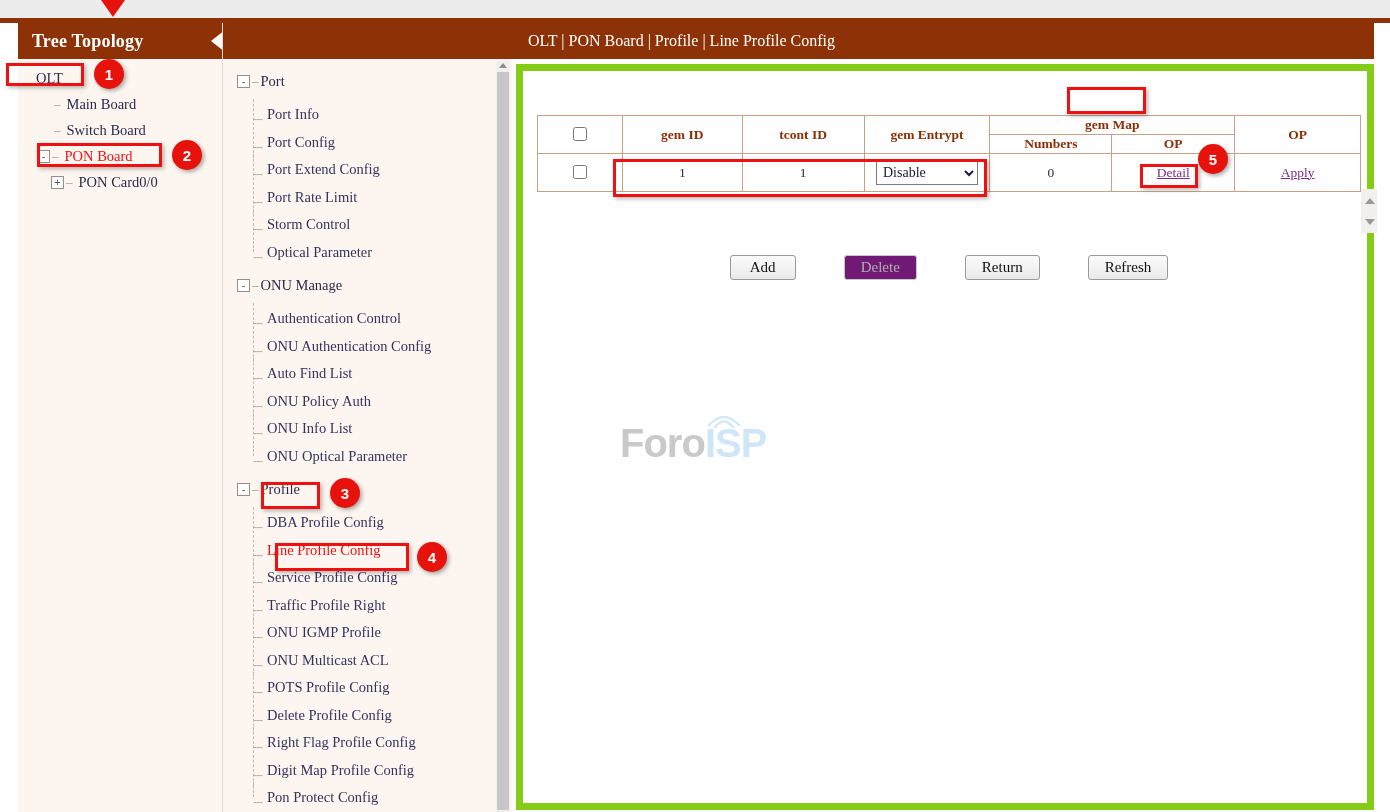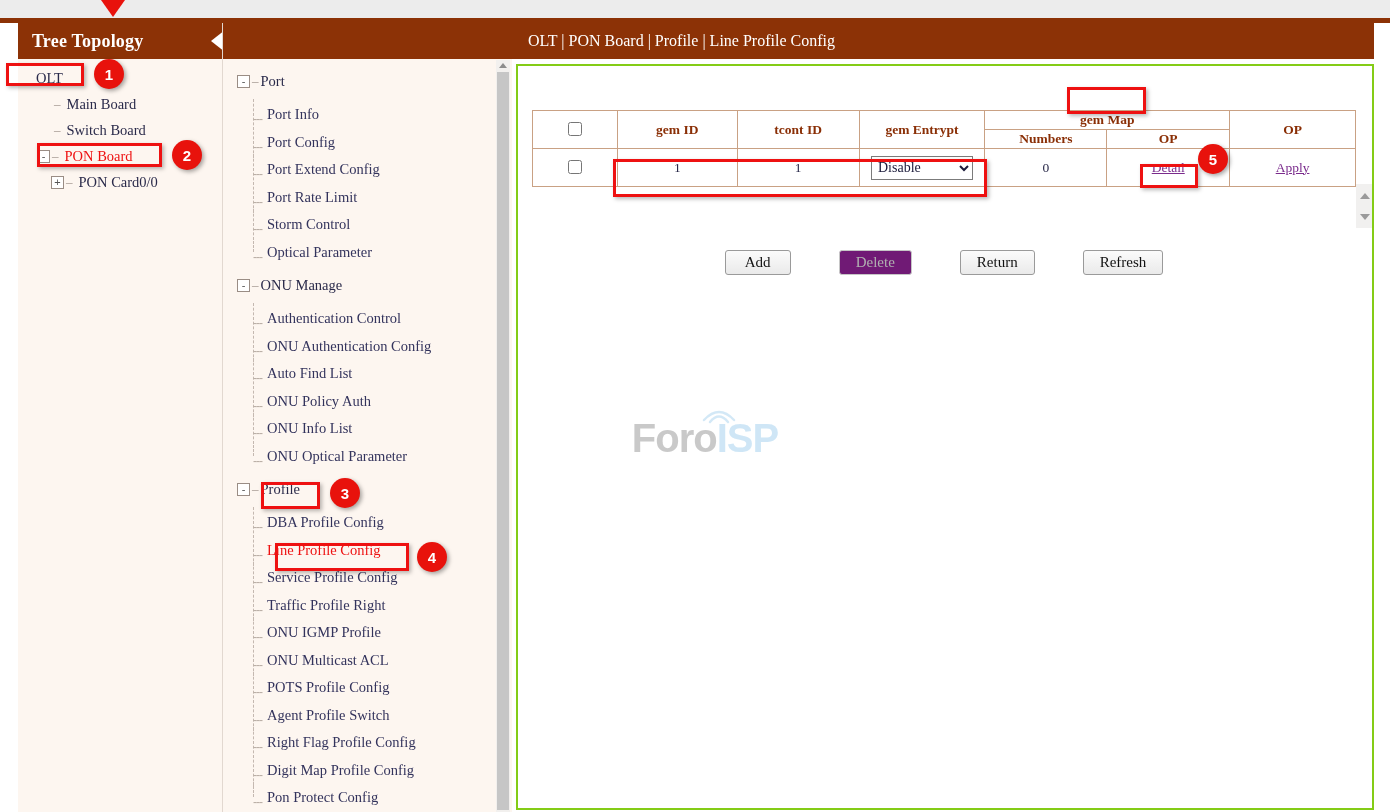--- a/index.html
+++ b/index.html
@@ -72,21 +72,21 @@
   .nav-item .vline { position:absolute; left:16px; top:-2px; width:1px; height:31px; border-left:1px dashed #c4b8b0; }
   .nav-item.last .vline { height:15px; }
   .nav-item.hl { color:#ee1111; }
 
   
   .content { position:absolute; left:513px; top:23px; width:877px; height:789px; background:#ffffff; }
   .content-header {
     position:absolute; left:0; top:0; width:861px; height:36px; background:#8c3206;
     color:#ffffff; display:flex; align-items:center; padding-left:15px; font-size:16px;
   }
-  .panel { position:absolute; left:3px; top:41px; width:858px; height:746px; border:2px solid #84cc16; background:#fff; }
+  .panel { position:absolute; left:3px; top:41px; width:858px; height:746px; border:7px solid #84cc16; background:#fff; }
 
   
   .tbl { position:absolute; left:14px; top:44px; border-collapse:collapse; width:824px; }
   .tbl th, .tbl td { border:1px solid #c9a184; font-size:13.5px; text-align:center; }
   .tbl th { color:#8a2f06; font-weight:bold; font-family:"Liberation Serif", serif; }
   .tbl td { color:#2a2a4a; height:38px; }
   .h-chk { width:85px; }
   .h-gem { width:120px; }
   .h-tcont { width:122px; }
   .h-enc { width:126px; }
@@ -114,21 +114,21 @@
   .btnrow { position:absolute; left:14px; top:184px; width:824px; display:flex; justify-content:center; gap:48px; }
   .btn {
     font-family:"Liberation Serif", serif; font-size:15px; color:#111;
     background:linear-gradient(#fbfbfb,#eaeaea); border:1px solid #9a9a9a;
     border-radius:3px; padding:3px 16px; min-width:66px; cursor:pointer;
   }
   .btn.disabled { color:#b0b0b0; background:#701a75; border-color:#c6c6c6; cursor:default; }
 
   
   .watermark {
-    position:absolute; left:97px; top:350px; width:180px; text-align:center;
+    position:absolute; left:97px; top:350px; width:180px; text-align:left;
     font-family:"Liberation Sans", sans-serif; font-size:40px; font-weight:bold;
     color:#9e9e9e; opacity:.55; letter-spacing:-1px; white-space:nowrap;
   }
   .watermark .isp { color:#a9d3ef; }
   .wm-wave { position:absolute; left:180px; top:336px; width:42px; height:22px; opacity:.5; }
 
   
   .abox { position:absolute; border:3px solid #ee1111; background:transparent; box-shadow:2px 2px 4px rgba(0,0,0,.28); }
   .badge {
     position:absolute; width:30px; height:30px; border-radius:50%;
@@ -307,21 +307,21 @@
           <span>ONU Multicast ACL</span>
         </div>
       <div class="nav-item">
           <span class="vline"></span>
           <span class="tick">---</span>
           <span>POTS Profile Config</span>
         </div>
       <div class="nav-item">
           <span class="vline"></span>
           <span class="tick">---</span>
-          <span>Agent Profile Switch</span>
+          <span>Delete Profile Config</span>
         </div>
       <div class="nav-item">
           <span class="vline"></span>
           <span class="tick">---</span>
           <span>Right Flag Profile Config</span>
         </div>
       <div class="nav-item">
           <span class="vline"></span>
           <span class="tick">---</span>
           <span>Digit Map Profile Config</span>

